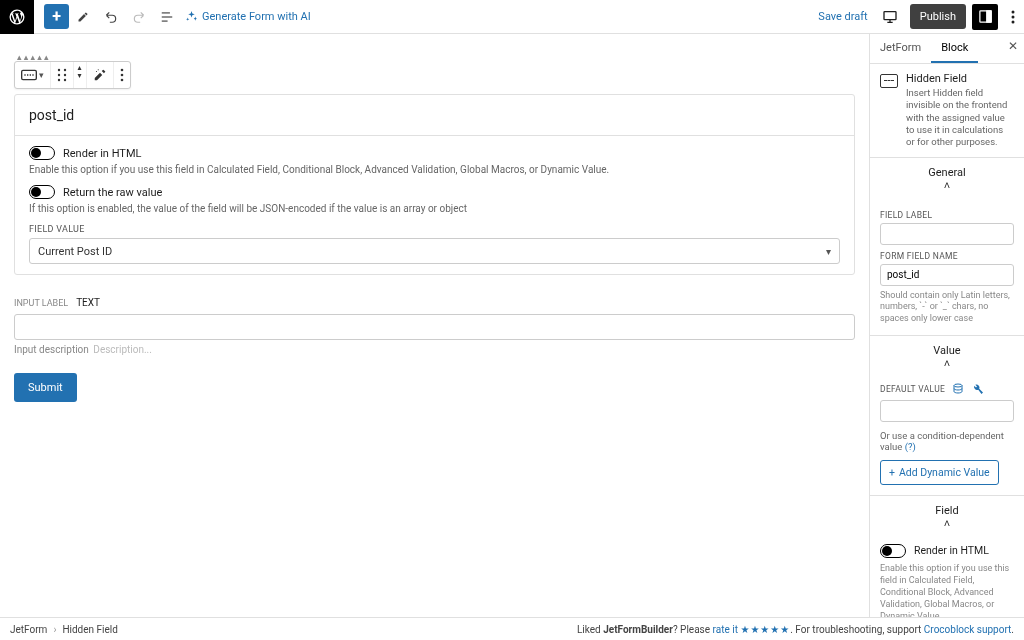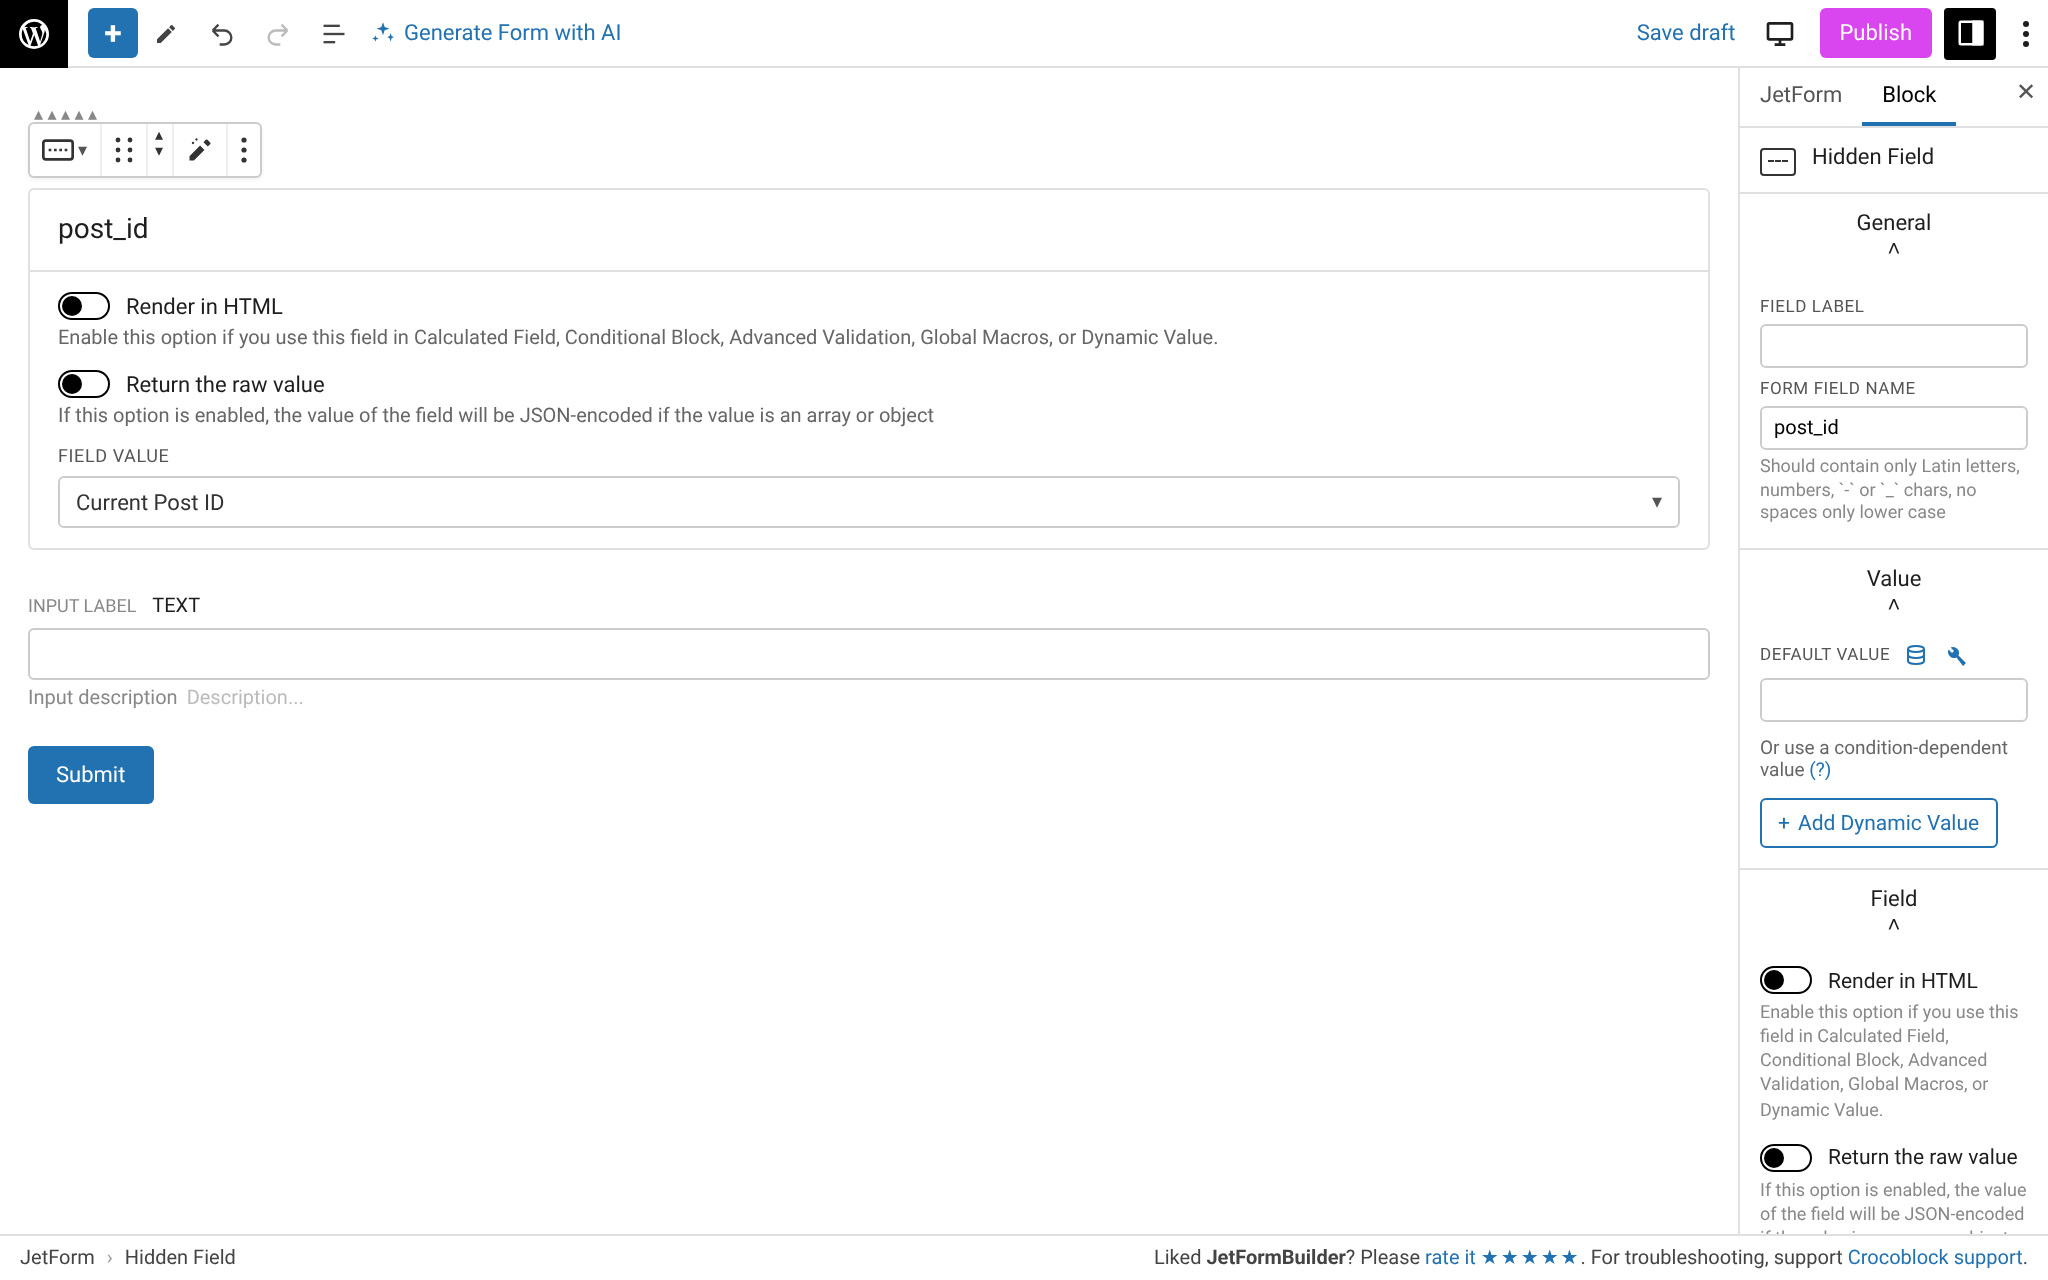--- a/index.html
+++ b/index.html
@@ -9,21 +9,21 @@
   .topbar { height: 34px; display: flex; align-items: center; border-bottom: 1px solid #e0e0e0; }
   .wp-logo { width: 34px; height: 34px; background: #000; color: #fff; display: flex; align-items: center; justify-content: center; }
   .add-btn { width: 25px; height: 25px; margin-left: 10px; background: #2271b1; color: #fff; display: flex; align-items: center; justify-content: center; border-radius: 3px; font-size: 16px; font-weight: bold; cursor: pointer; }
   .top-icon { width: 28px; height: 28px; display:flex; align-items:center; justify-content:center; color:#444; cursor:pointer; }
   .top-icon.dis { color: #bbb; }
   .ai-gen { color:#2271b1; font-size:11px; cursor:pointer; display:flex; gap:4px; align-items:center; margin-left:4px;}
   .ai-gen svg { width:13px; height:13px; fill:#2271b1; }
   .top-spacer { flex: 1; }
   .save-draft { color:#2271b1; font-size:11px; cursor:pointer; margin-right:8px; }
   .desktop-icon { width:28px; height:28px; display:flex; align-items:center; justify-content:center; cursor:pointer; color:#1e1e1e;}
-  .publish-btn { background:#d946ef; color:#fff; font-size:11px; padding:6px 10px; border-radius:3px; cursor:pointer; margin:0 6px;text-align:center;}
+  .publish-btn { background:#404040; color:#fff; font-size:11px; padding:6px 10px; border-radius:3px; cursor:pointer; margin:0 6px;text-align:center;}
   .settings-toggle { width:26px; height:26px; background:#000; display:flex; align-items:center; justify-content:center; margin-right:4px; border-radius:2px;}
   .more-top { width:22px; height:26px; display:flex; align-items:center; justify-content:center; cursor:pointer;}
 
   .main { display:flex; height: calc(100% - 34px - 23px); }
   .canvas { flex:1; overflow:auto; padding: 30px 14px 14px 14px; position:relative; }
   .sidebar { width:155px; border-left:1px solid #e0e0e0; display:flex; flex-direction:column; font-size:11px; }
 
   
   .block-toolbar { position:absolute; top:27px; left:14px; background:#fff; border:1px solid #ccc; border-radius:3px; display:flex; height:28px; box-shadow:0 1px 2px rgba(0,0,0,0.06); z-index:2;}
   .block-toolbar .cell { border-right:1px solid #eee; display:flex; align-items:center; padding:0 6px; }
@@ -239,20 +239,21 @@
       <div class="sb-tab">JetForm</div>
       <div class="sb-tab active">Block</div>
       <div class="sb-close">✕</div>
     </div>
 
     <div class="sidebar-scroll">
       <div class="sb-blockinfo">
         <div class="icon"></div>
         <div class="txt">
           <div class="title">Hidden Field</div>
+          <div class="desc">Insert Hidden field invisible on the frontend with the assigned value to use it in calculations or for other purposes.</div>
         </div>
       </div>
 
       <div class="sb-section">
         <div class="sb-section-header">
           <span class="title">General</span>
           <span>˄</span>
         </div>
         <div class="sb-section-body">
           <div class="field-lbl">FIELD LABEL</div>

